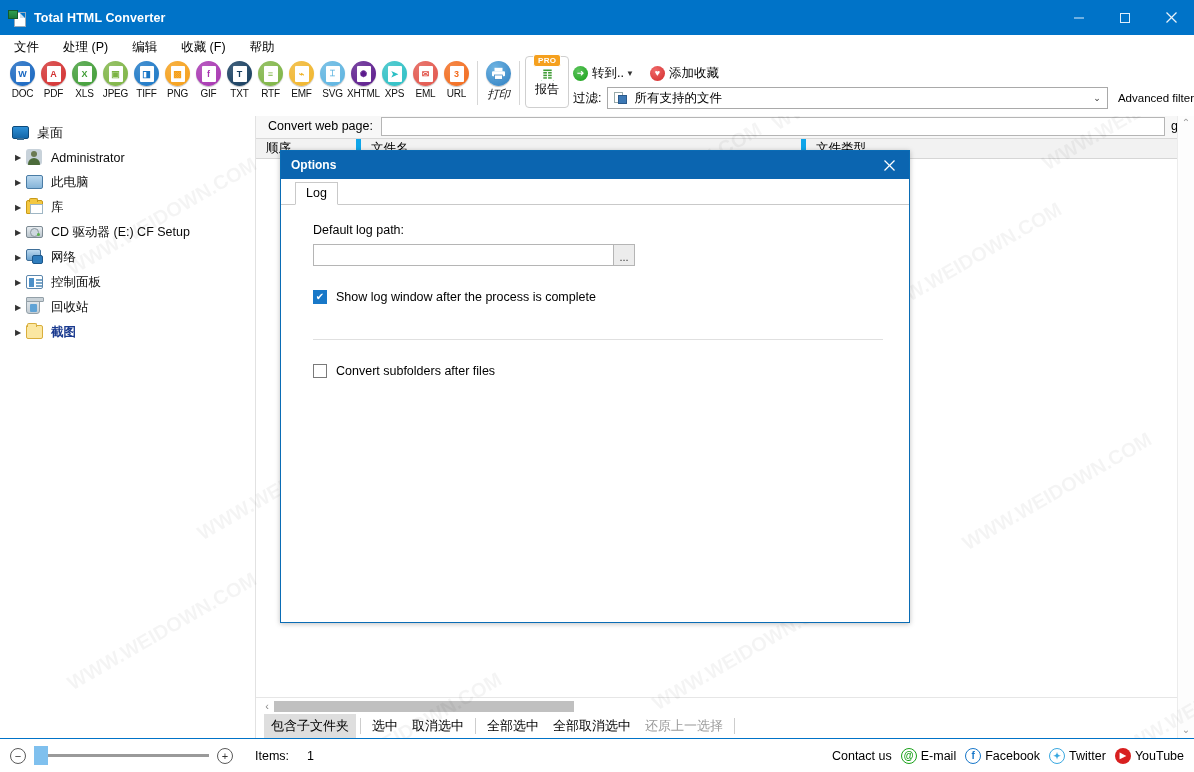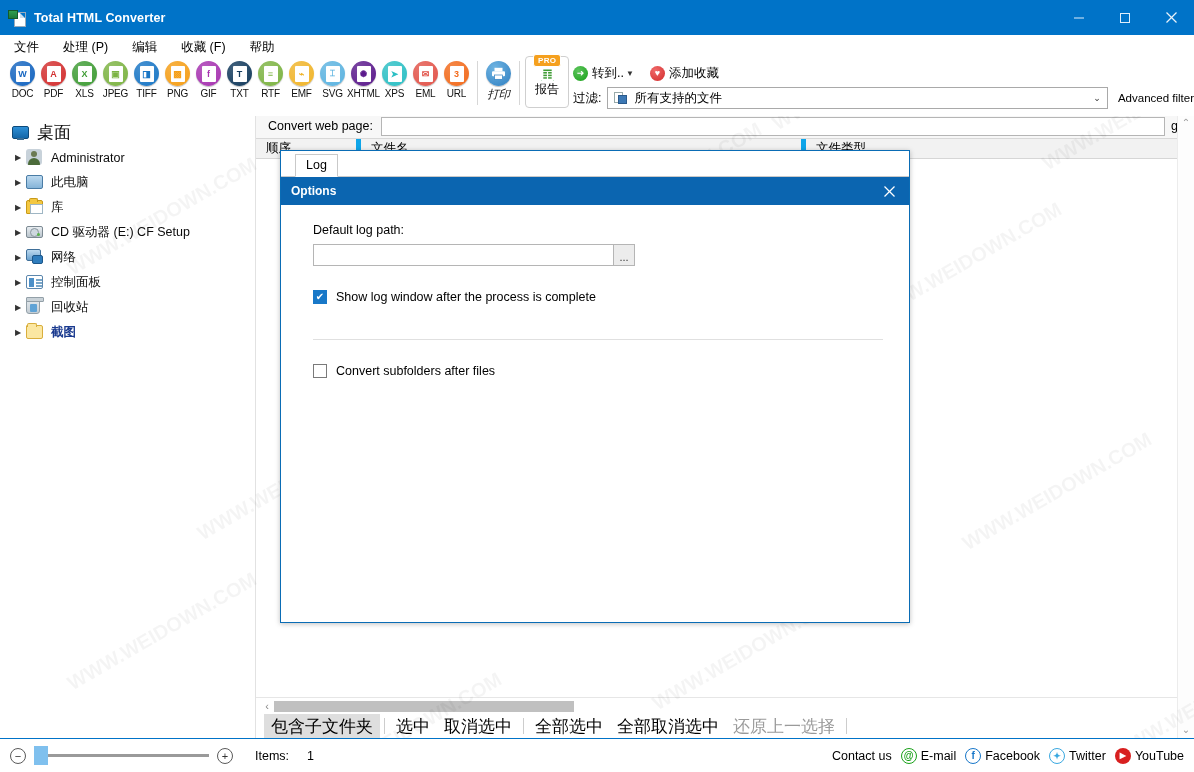--- a/index.html
+++ b/index.html
@@ -79,21 +79,21 @@
   #advfilter { font-size:11.5px; white-space:nowrap; padding-left:4px; }
 
   
   #main { position:absolute; left:0; right:0; top:114px; bottom:34px; display:flex; background:#fff;}
   #sidebar { width:256px; border-right:1px solid #e2e2e2; padding-top:6px; position:relative; background:#fff;}
   .tnode { height:25px; display:flex; align-items:center; padding-left:10px; }
   .tnode .arw { width:16px; color:#333; font-size:8px; display:flex; align-items:center; justify-content:center; }
   .tnode .tico { width:19px; height:17px; margin-right:6px; position:relative; flex:0 0 auto;}
   .tnode .tlbl { font-size:12.5px; color:#0b0b0b; }
   .tnode.root { padding-left:12px; }
-  .tnode.root .tlbl { font-size:17px; }
+  .tnode.root .tlbl { font-size:13px; }
   .tnode.sel .tlbl { color:#1a3a8f; font-weight:bold; }
 
   
   .ic-monitor { width:17px;height:13px;background:linear-gradient(#2d8fd6,#1467a8);border:1px solid #0d4a7a;border-radius:2px; margin-top:2px;}
   .ic-monitor:after{content:"";position:absolute;left:5px;top:14px;width:7px;height:2px;background:#3a6d94;}
   .ic-user { width:16px;height:16px;border-radius:3px;background:#c8d2da;position:relative;overflow:hidden;}
   .ic-user:before{content:"";position:absolute;left:5px;top:2px;width:6px;height:6px;border-radius:50%;background:#6b7a52;}
   .ic-user:after{content:"";position:absolute;left:2px;top:9px;width:12px;height:8px;border-radius:6px 6px 0 0;background:#4c6b3a;}
   .ic-pc { width:17px;height:14px;background:linear-gradient(#bcd9ef,#85b4d8);border:1px solid #4a7ca5;border-radius:2px; margin-top:1px;}
   .ic-lib { width:17px;height:14px;background:#f4c842;border:1px solid #c89a18;border-radius:2px 2px 1px 1px;margin-top:1px;position:relative;}
@@ -124,21 +124,21 @@
   #listhdr { height:20px; background:#f2f2f2; border-bottom:1px solid #d6d6d6; display:flex; align-items:center; font-size:12.5px; position:relative;}
   #listhdr .col { padding-left:10px; border-right:5px solid #0ea5e9; height:20px; display:flex; align-items:center;}
   #listbody { flex:1; background:#fff; position:relative; }
 
   
   #hscroll { height:17px; background:#fff; border-top:1px solid #e6e6e6; display:flex; align-items:center; padding:0 4px; position:relative;}
   #hscroll .ar { width:14px; text-align:center; color:#8a8a8a; font-size:11px; }
   #hthumb { height:11px; background:#c0c0c0; width:300px; }
   #htrack { flex:1; height:11px; background:#fff; display:flex; }
   #selbar { height:24px; display:flex; align-items:center; padding-left:8px; gap:0px; }
-  #selbar .sb { font-size:17px; padding:3px 7px; }
+  #selbar .sb { font-size:13px; padding:3px 7px; }
   #selbar .sb.active { background:#dedede; }
   #selbar .sb.dim { color:#9a9a9a; }
   #selbar .div { width:1px; height:16px; background:#cdcdcd; margin:0 4px; }
 
   
   #vscroll { position:absolute; right:0; top:0; bottom:0; width:17px; background:#fdfdfd; border-left:1px solid #ececec;
              display:flex; flex-direction:column; justify-content:space-between; align-items:center; padding:3px 0;}
   #vscroll .ar { color:#9b9b9b; font-size:10px; }
 
   
@@ -502,31 +502,31 @@
       <span>Twitter</span>
     </span>
     <span class="s">
       <span class="sic" style="background:#d81f1f;color:#fff;font-size:8px;">▶</span>
       <span>YouTube</span>
     </span>
   </div>
 </div>
 
 <div id="dlg">
-  <div id="dlgtabs">
-    <div class="dtab">Log</div>
-  </div>
   <div id="dlghdr">
     <div id="dlgtitle">Options</div>
     <div id="dlgclose">
       <svg width="13" height="13" viewBox="0 0 13 13">
           <line x1="1.5" y1="1.5" x2="11.5" y2="11.5" stroke="#fff" stroke-width="1.3"></line>
           <line x1="11.5" y1="1.5" x2="1.5" y2="11.5" stroke="#fff" stroke-width="1.3"></line>
         </svg>
     </div>
+  </div>
+  <div id="dlgtabs">
+    <div class="dtab">Log</div>
   </div>
   <div id="dlgbody">
     <div class="flabel">Default log path:</div>
     <div class="pathrow">
       <input type="text" value="" style="">
       <div class="pathbtn">...</div>
     </div>
     <div class="chkrow">
       <div class="chkbox on"></div>
       <div class="chklbl">Show log window after the process is complete</div>

